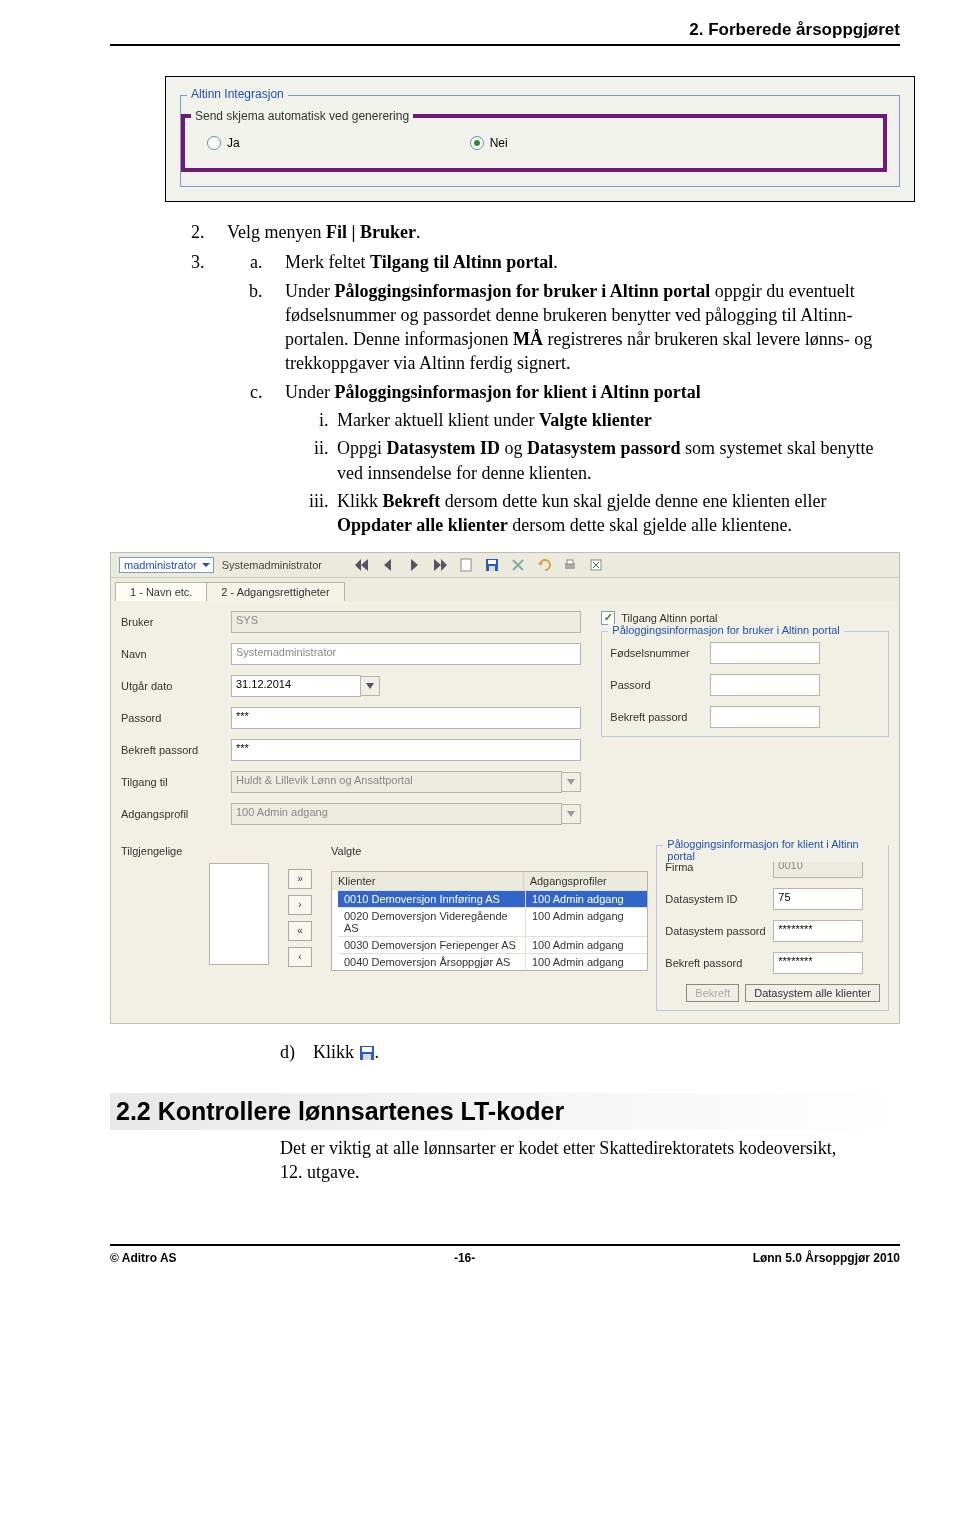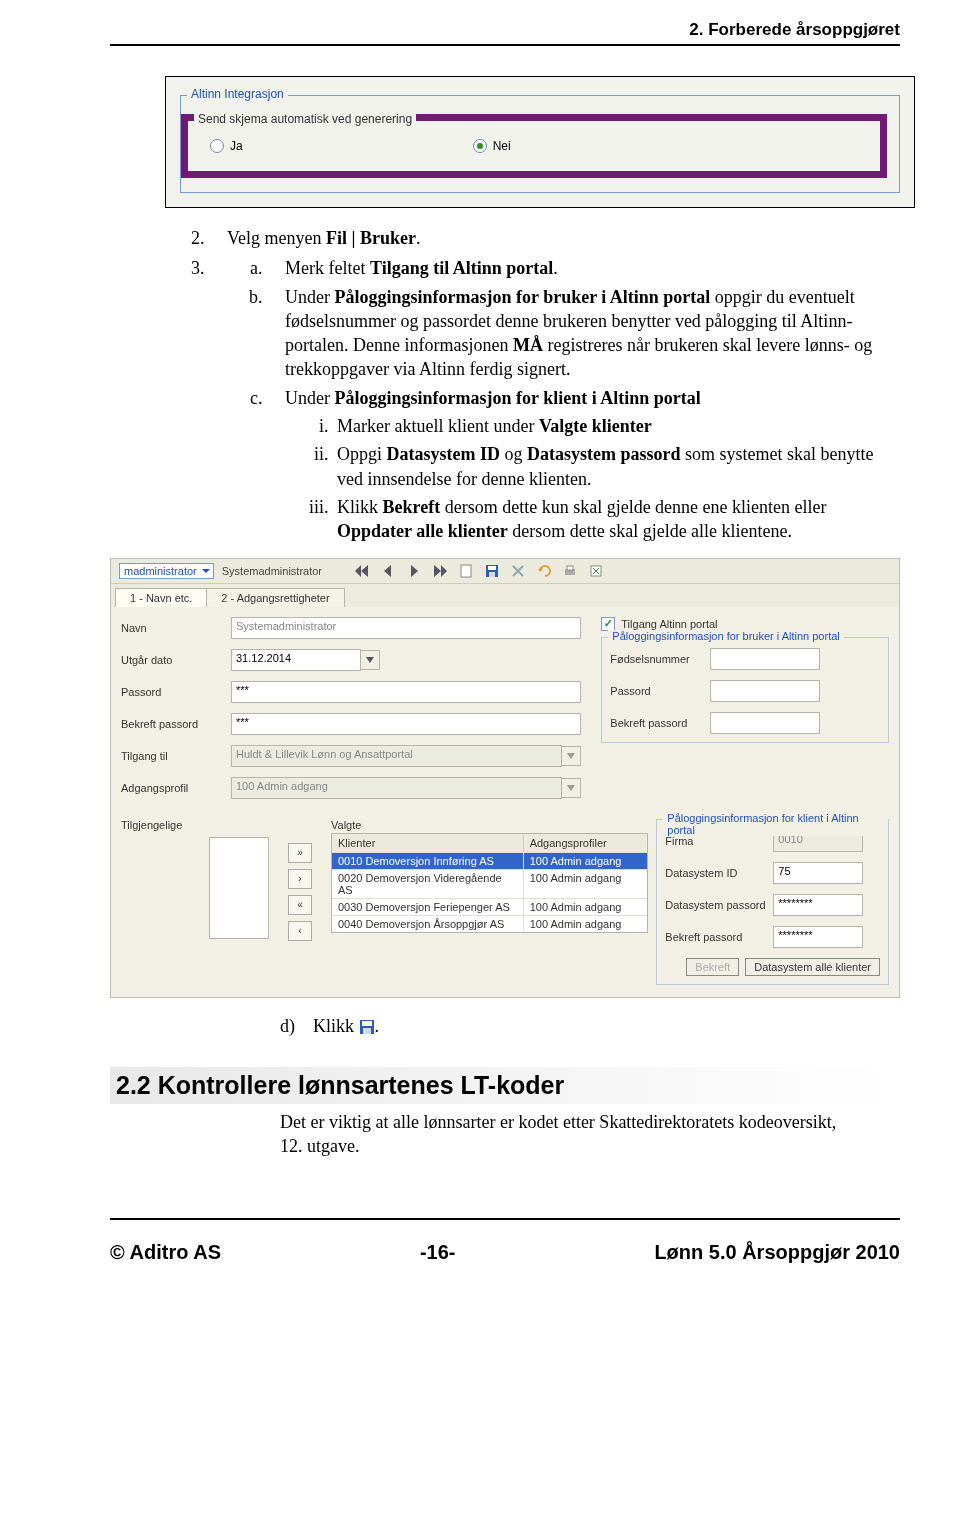--- a/index.html
+++ b/index.html
@@ -39,21 +39,21 @@
   .fieldset-label {
     position: absolute;
     top: -9px;
     left: 6px;
     background: #f2f2ed;
     padding: 0 4px;
     color: #2050b8;
     font-size: 12px;
   }
   .sub-fieldset {
-    border: 7px solid #701a75;
+    border: 4px solid #701a75;
     padding: 18px 12px 18px 12px;
     position: relative;
     margin-top: 8px;
   }
   .sub-fieldset-label {
     position: absolute;
     top: -9px;
     left: 6px;
     background: #f2f2ed;
     padding: 0 4px;
@@ -191,27 +191,27 @@
   .list-col {
     flex: 0 0 46px;
     display: flex; flex-direction: column; align-items: center; gap: 6px;
     padding-top: 24px;
   }
   .list-btn {
     width: 22px; height: 18px; border: 1px solid #aaa; background: #f8f7ef;
     display: flex; align-items: center; justify-content: center; font-size: 10px;
   }
   .valgte-col { flex: 1.5; }
-  .valgte-header { font-size: 11px; margin-bottom: 2px; }
+  .valgte-header { font-size: 11px; margin-bottom: 14px; }
   .valgte-table { border: 1px solid #b8b5a8; background: #fff; }
   .vt-head { display: flex; background: #eceadd; font-size: 11px; }
   .vt-head > div { padding: 3px 6px; border-right: 1px solid #d0ceC0; }
   .vt-head > div:first-child { flex: 1.6; }
   .vt-head > div:last-child { flex: 1; border-right: none; }
-  .vt-row { display: flex; font-size: 11px; border-top: 1px solid #e2e0d4; }
+  .vt-row { display: flex; font-size: 11px; border-top: 1px solid #e2e0d4; margin-left: 6px; }
   .vt-row > div { padding: 2px 6px; }
   .vt-row > div:first-child { flex: 1.6; border-right: 1px solid #e2e0d4; }
   .vt-row > div:last-child { flex: 1; }
   .vt-row.sel { background: #3165c9; color: #fff; }
   .right-col { flex: 1.1; }
   .btn {
     border: 1px solid #888; background: #f0efe5;
     padding: 2px 8px; font-size: 11px; text-align: center;
   }
   .step-d {
@@ -232,25 +232,25 @@
   }
   .section-para {
     margin: 6px 0 0 170px;
     padding-right: 60px;
     font-size: 18px;
     line-height: 1.35;
   }
   .footer {
     margin-top: 60px;
     border-top: 2px solid #000;
-    padding-top: 21px;
+    padding-top: 5px;
     display: flex;
     justify-content: space-between;
     font-family: Arial, sans-serif;
-    font-size: 20px;
+    font-size: 12px;
     font-weight: bold;
   }
 </style>
 </head>
 <body>
 
 <div class="page">
   <div class="header-title">2. Forberede årsoppgjøret</div>
 
   <div class="screenshot1">
@@ -368,20 +368,24 @@
     </div>
 
     <div class="ss2-tabs">
       <div class="tab active">1 - Navn etc.</div>
       <div class="tab">2 - Adgangsrettigheter</div>
     </div>
 
     <div class="ss2-body">
       <div class="ss2-left">
         <div class="form-row">
+            <div class="form-label">Bruker</div>
+            <div class="form-input disabled">SYS</div>
+          </div>
+        <div class="form-row">
             <div class="form-label">Navn</div>
             <div class="form-input">Systemadministrator</div>
           </div>
         <div class="form-row">
             <div class="form-label">Utgår dato</div>
             <div class="form-input small" style="color:#000">31.12.2014</div>
             <div class="date-arrow">
               <svg width="8" height="6">
                 <path d="M0 0 L8 0 L4 6 Z" fill="#556"></path>
               </svg>

